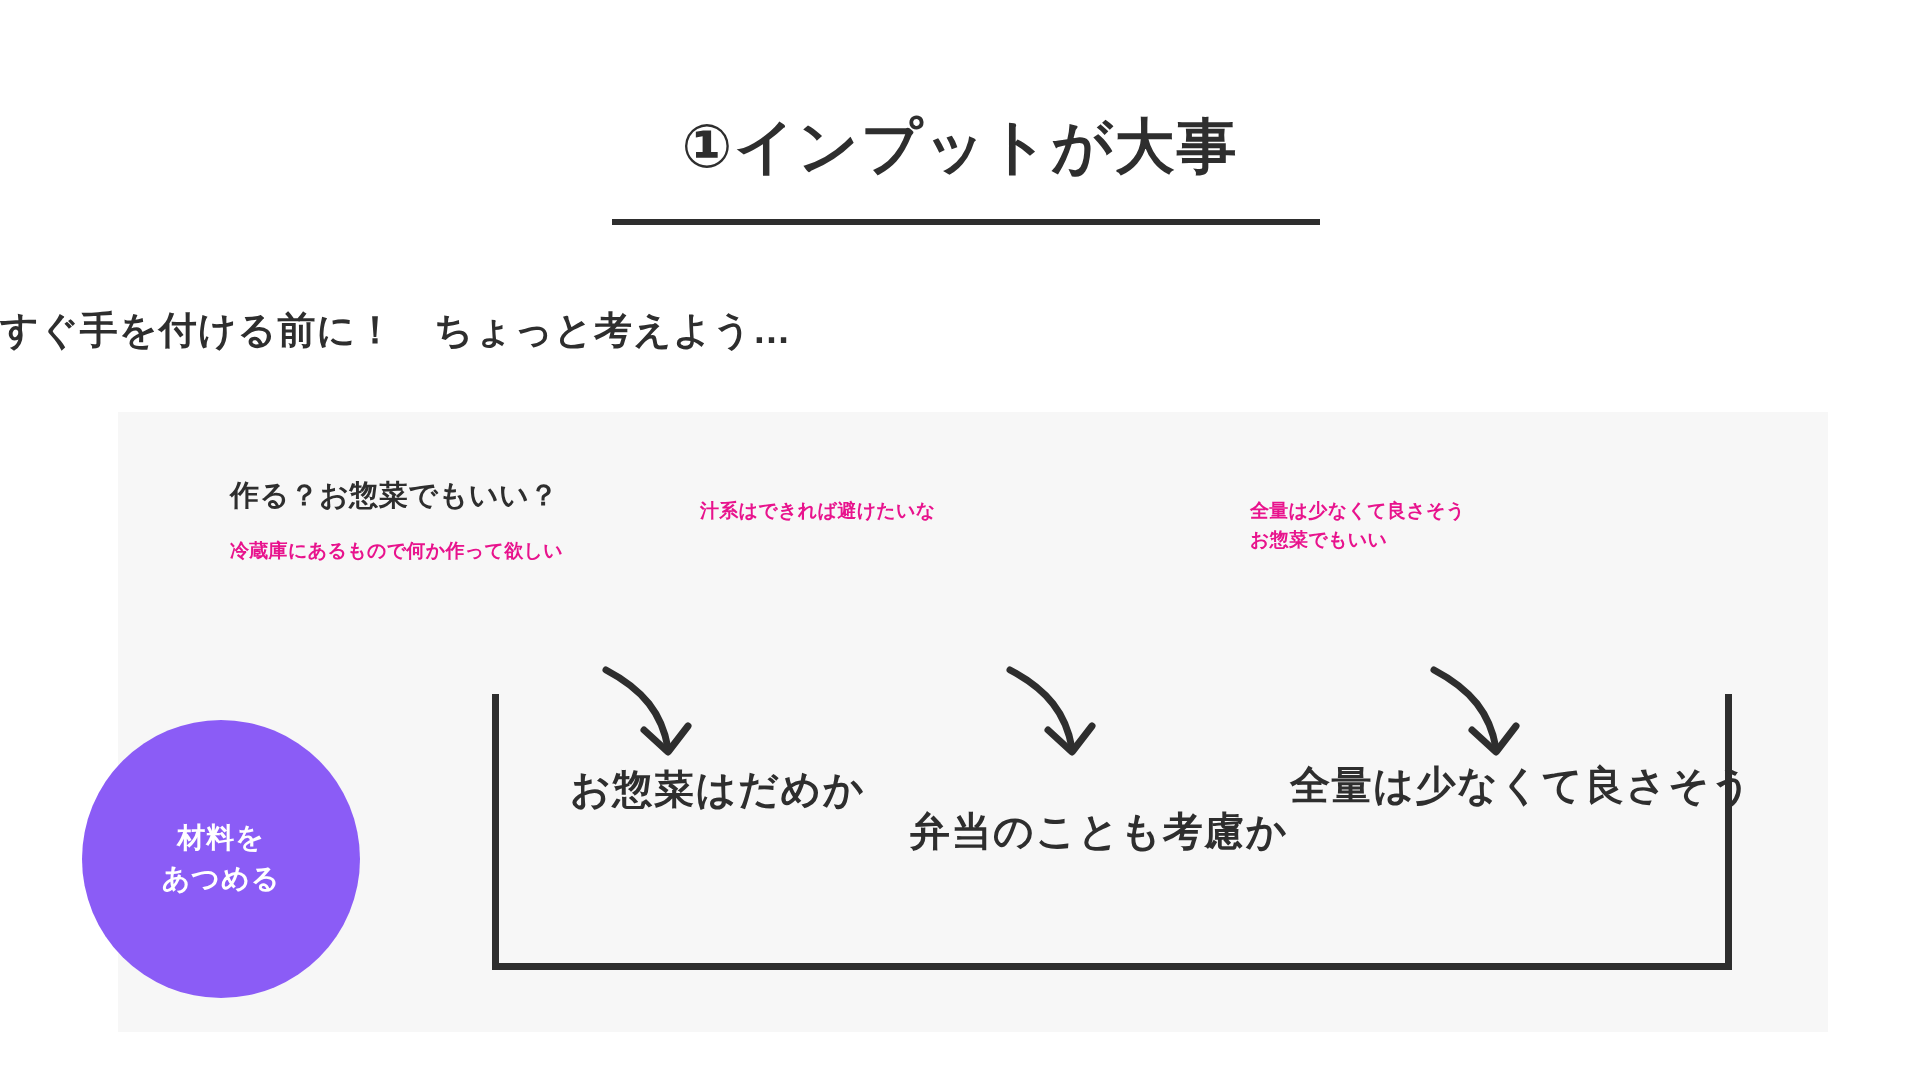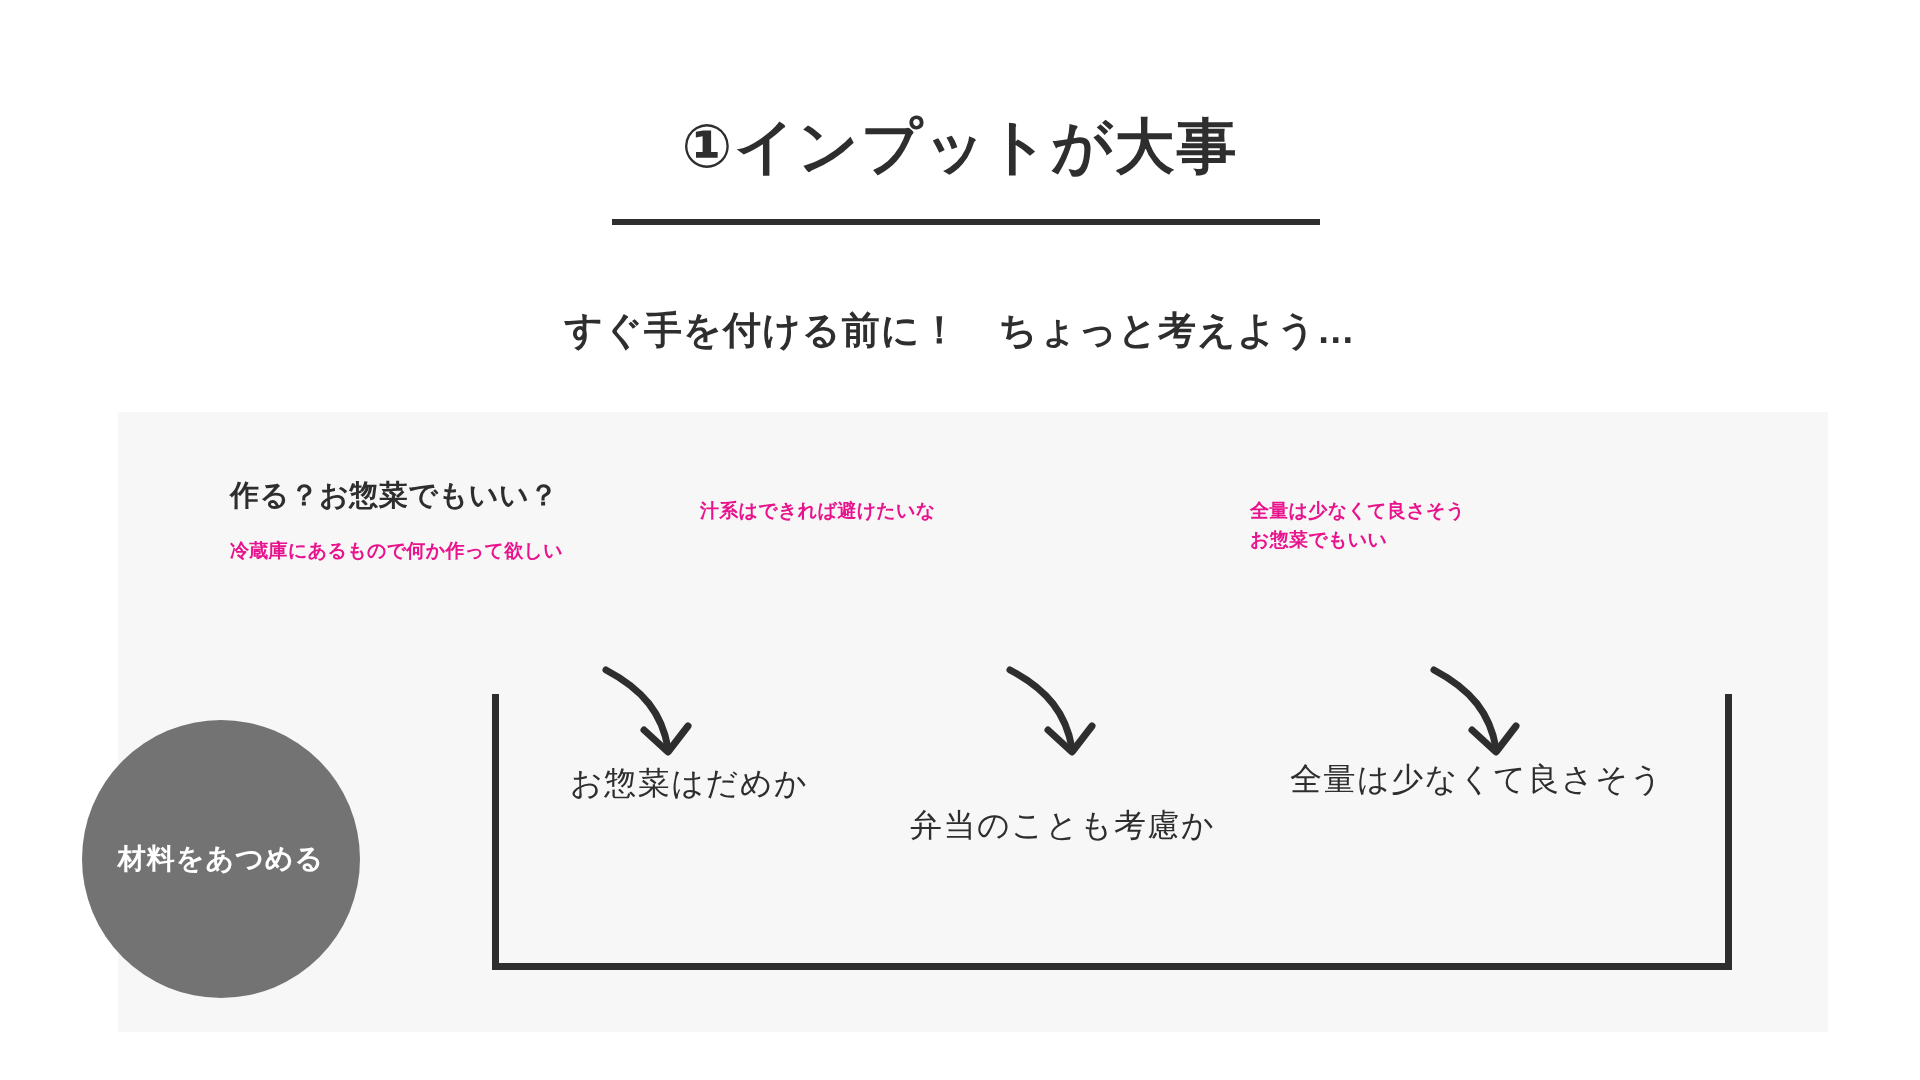--- a/index.html
+++ b/index.html
@@ -39,21 +39,21 @@
     height: 6px;
     background: #2e2e2e;
   }
 
   
   #slide-subtitle {
     position: absolute;
     left: 0;
     top: 305px;
     width: 1920px;
-    text-align: center;
+    text-align: left;
     font-size: 38px;
     font-weight: 700;
     letter-spacing: 1px;
     color: #2e2e2e;
   }
 
   
   #content-panel {
     position: absolute;
     left: 118px;
@@ -64,23 +64,23 @@
   }
 
   
   #gather-circle {
     position: absolute;
     left: 82px;
     top: 720px;
     width: 278px;
     height: 278px;
     border-radius: 50%;
-    background: #737373;
+    background: #8b5cf6;
     display: flex;
-    flex-direction: row;
+    flex-direction: column;
     align-items: center;
     justify-content: center;
     color: #ffffff;
     font-size: 28px;
     font-weight: 700;
     line-height: 1.45;
     letter-spacing: 1px;
   }
 
   
@@ -126,22 +126,22 @@
     height: 276px;
     border-left: 7px solid #2e2e2e;
     border-right: 7px solid #2e2e2e;
     border-bottom: 7px solid #2e2e2e;
     box-sizing: border-box;
   }
 
   
   .conclusion {
     position: absolute;
-    font-size: 32px;
-    font-weight: 400;
+    font-size: 40px;
+    font-weight: 700;
     color: #2e2e2e;
     letter-spacing: 1.5px;
     white-space: nowrap;
     text-align: center;
   }
   #conclusion-1 { left: 570px; top: 762px; }
   #conclusion-2 { left: 910px; top: 804px; }
   #conclusion-3 { left: 1290px; top: 758px; }
 </style>
 </head>

